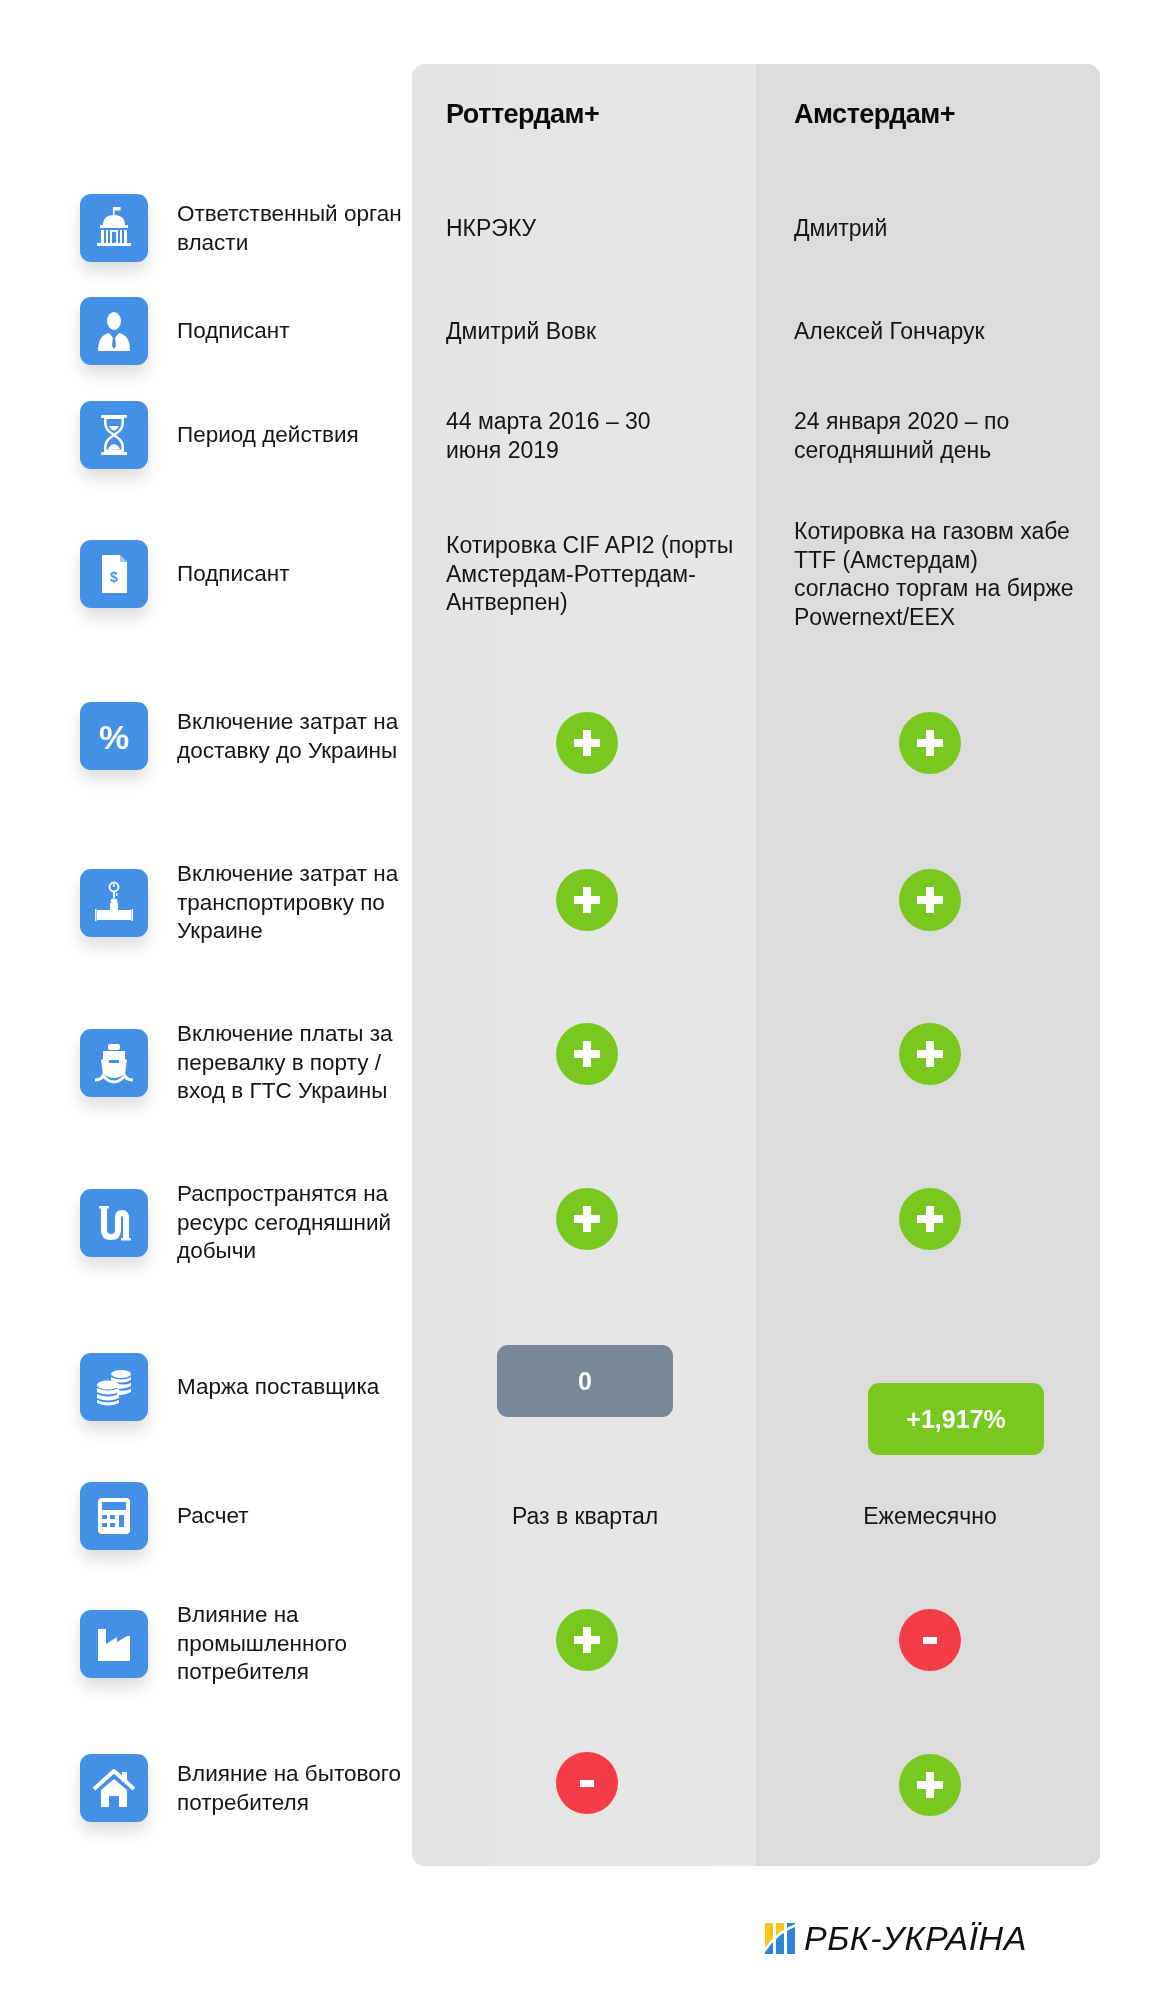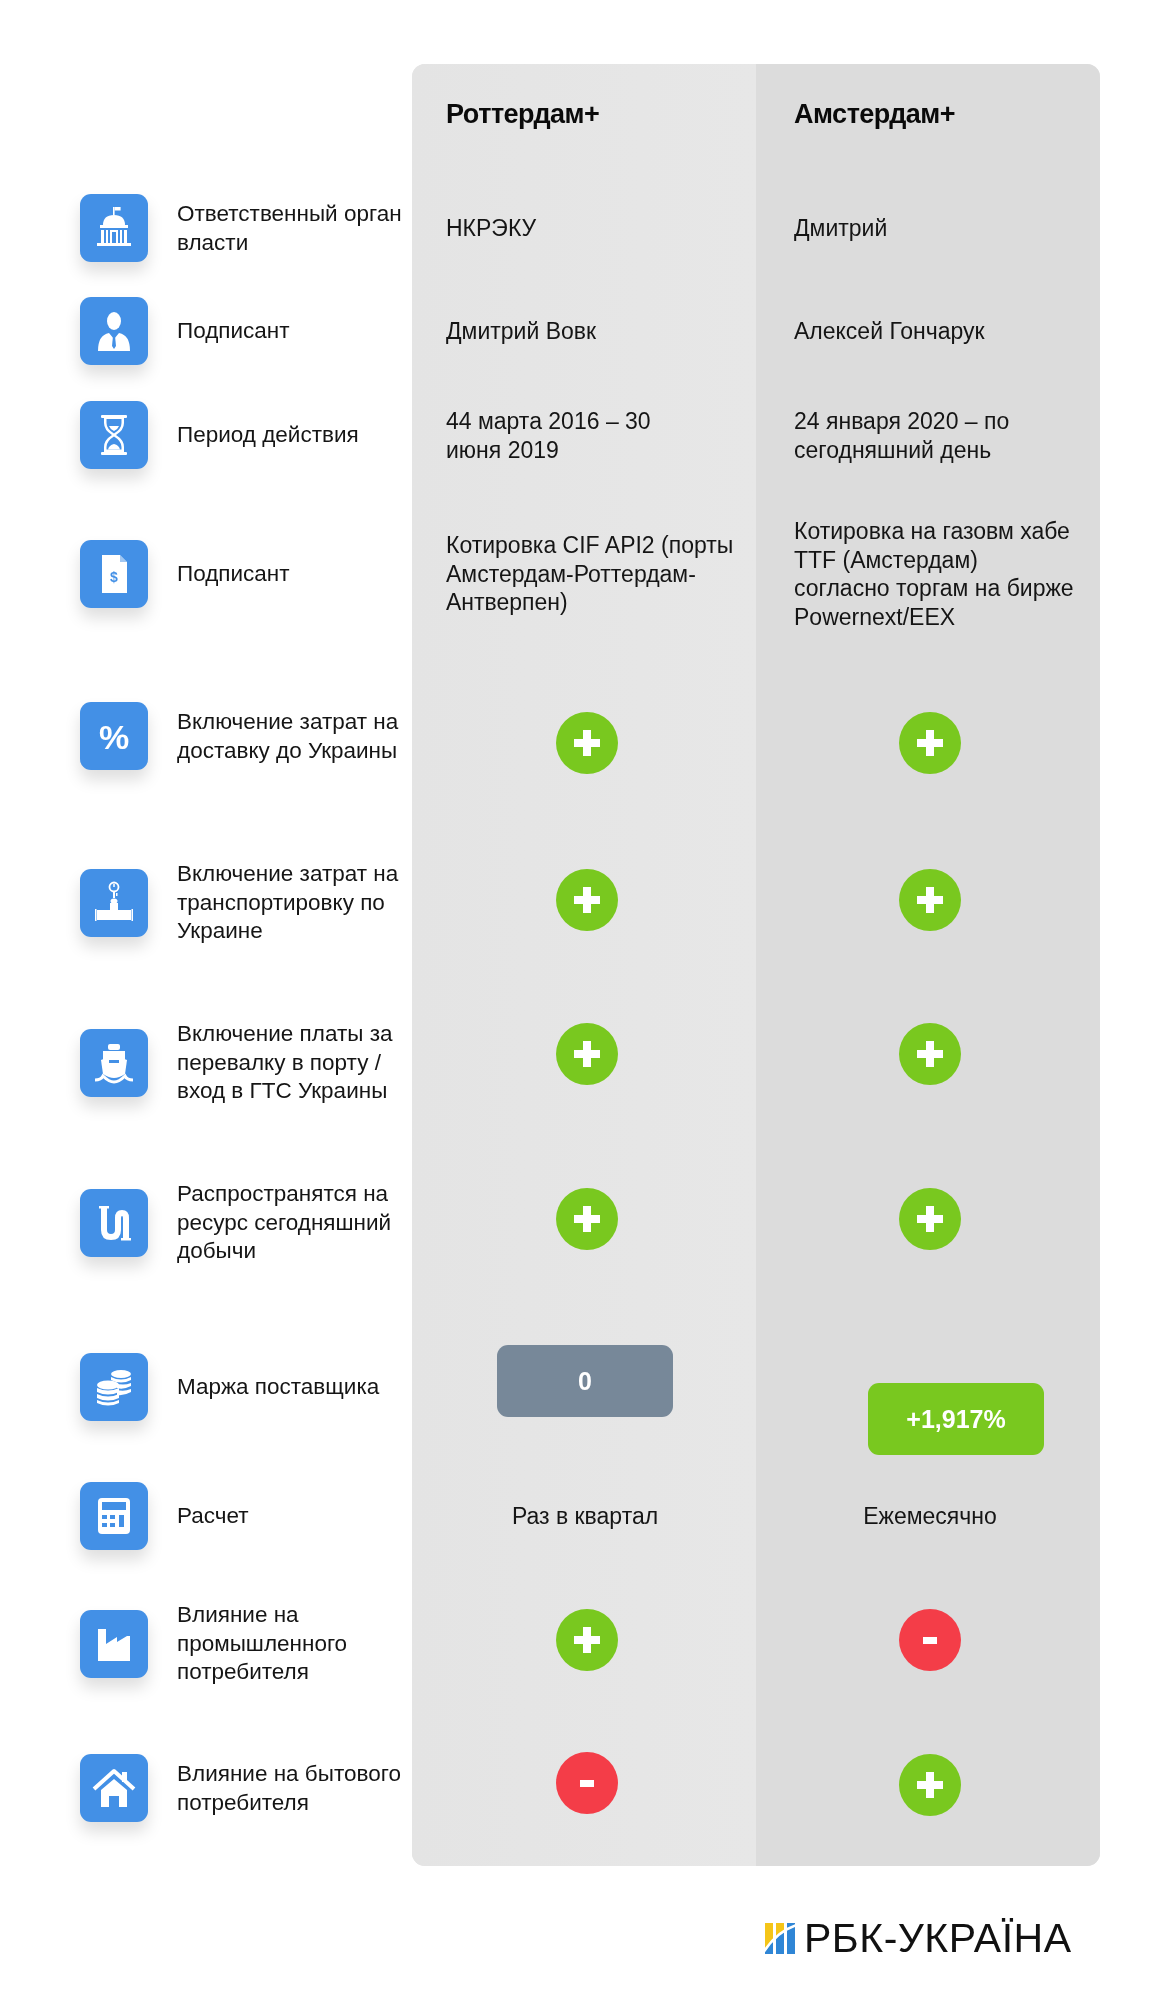--- a/index.html
+++ b/index.html
@@ -23,21 +23,21 @@
   .badge.minus{background:#f43d48;}
   .badge .sym-plus{position:relative;width:26px;height:26px;}
   .badge .sym-plus:before{content:"";position:absolute;left:9px;top:0;width:8px;height:26px;background:#fff;}
   .badge .sym-plus:after{content:"";position:absolute;left:0;top:9px;width:26px;height:8px;background:#fff;}
   .badge .sym-minus{width:14px;height:7px;background:#fff;}
   .pill{position:absolute;width:176px;height:72px;border-radius:11px;display:flex;align-items:center;justify-content:center;font-weight:bold;font-size:25px;color:#fff;transform:translate(-50%,-50%);}
   .pill.grey{background:#778899;}
   .pill.green{background:#79c81f;}
   .logo{position:absolute;left:765px;top:1920px;height:36px;display:flex;align-items:center;}
   .logo-mark{width:30px;height:31px;margin-right:9px;}
-  .logo-text{font-size:41px;letter-spacing:0.5px;color:#111;line-height:36px;}
+  .logo-text{font-size:34px;letter-spacing:0.5px;color:#111;line-height:36px;font-style:italic;}
 </style>
 </head>
 <body>
 
 <div class="table-bg">
   <div class="col-left"></div>
   <div class="col-right"></div>
 </div>
 
 <div class="hdr" style="left:446px;">Роттердам+</div>

